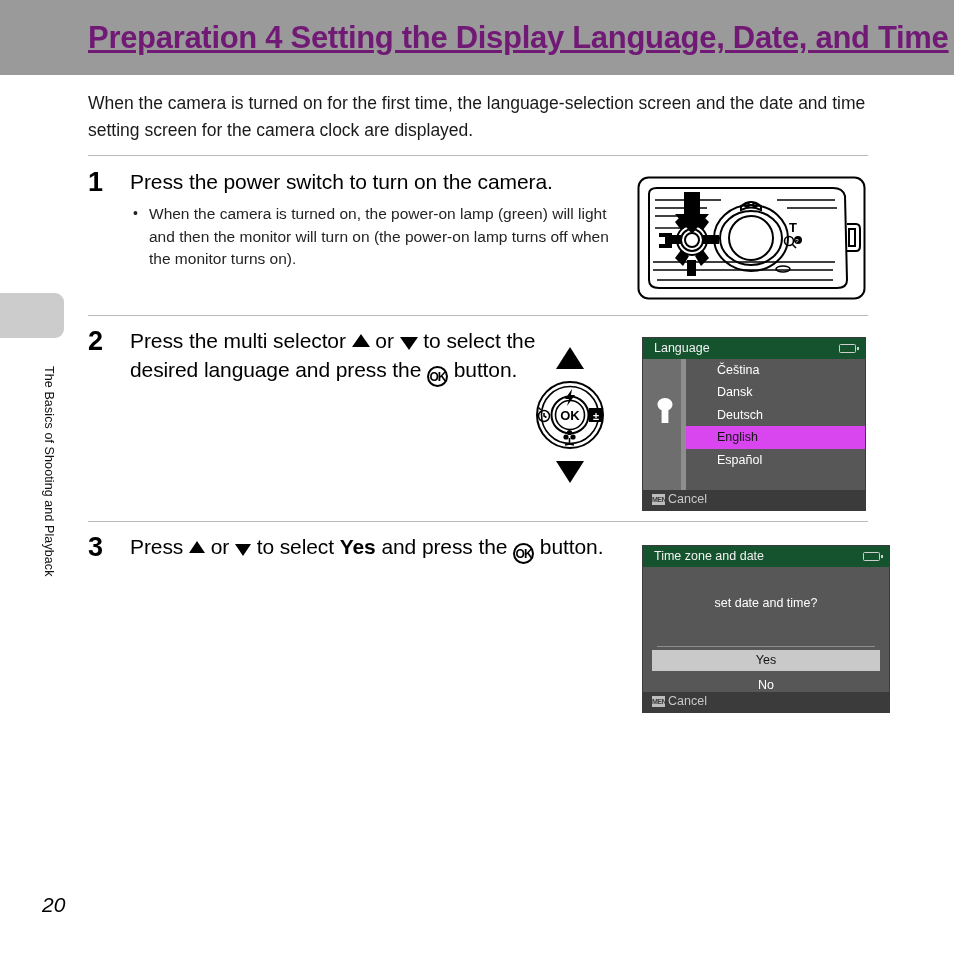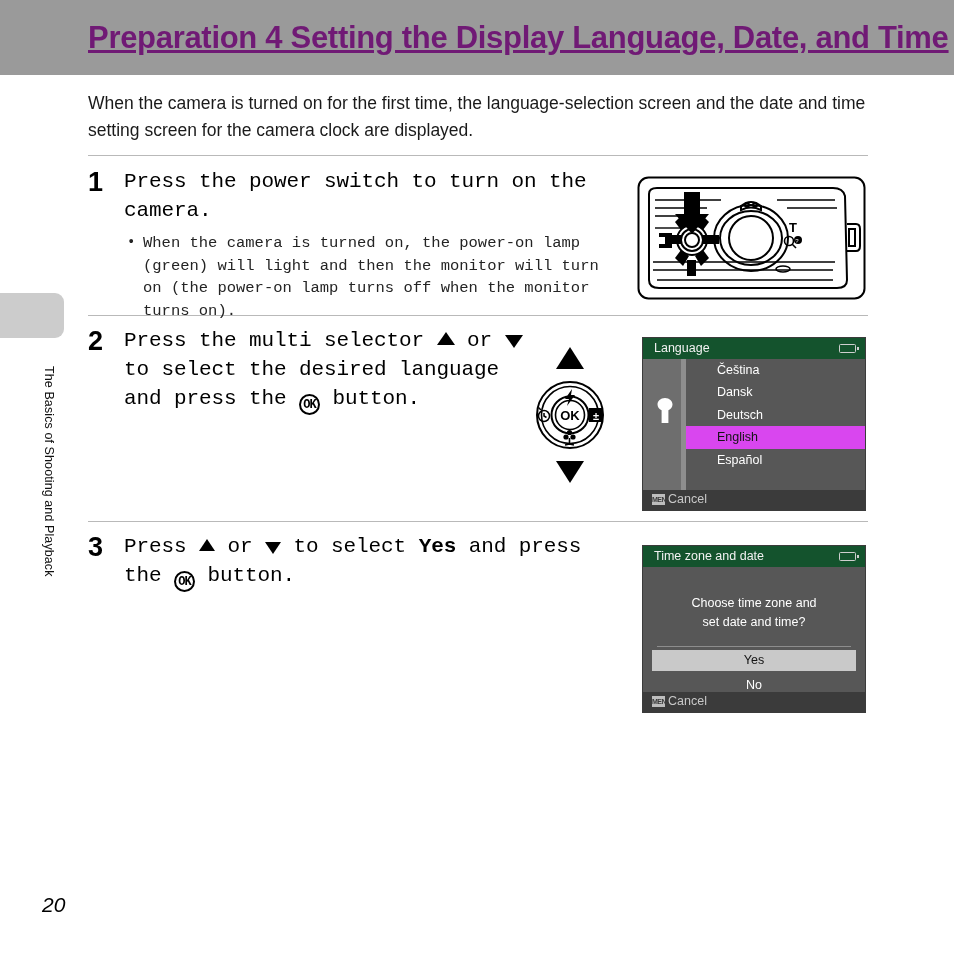--- a/index.html
+++ b/index.html
@@ -95,22 +95,21 @@
   
   .step-num {
     position: absolute;
     font-size: 27px;
     font-weight: bold;
     color: #000;
     left: 88px;
   }
   .step-body {
     position: absolute;
-    left: 124px;
-    font-family: Liberation Mono, monospace;
+    left: 130px;
   }
   .step-head {
     font-size: 21px;
     line-height: 29px;
     color: #000;
     letter-spacing: -0.1px;
   }
   .step-bullets {
     margin: 7px 0 0 0;
     padding: 0;
@@ -305,21 +304,21 @@
   }
   .lang-item.selected {
     background: #d946ef;
     color: #141414;
   }
 
   
   #lcd-timezone {
     left: 642px;
     top: 545px;
-    width: 224px;
+    width: 248px;
     height: 168px;
   }
   .tz-question {
     position: absolute;
     left: 0; right: 0;
     top: 48px;
     text-align: center;
     font-size: 12.5px;
     line-height: 19px;
     color: #ffffff;
@@ -531,21 +530,20 @@
     <span>button.</span>
   </div>
 </div>
 
 <div class="lcd" id="lcd-timezone">
   <div class="lcd-title-bar">
     <div class="lcd-title">Time zone and date</div>
     <div class="batt"></div>
   </div>
   <div class="tz-question">
-    <div>Choose time zone and</div>
     <div>set date and time?</div>
   </div>
   <div class="tz-divider"></div>
   <div class="tz-option yes">Yes</div>
   <div class="tz-option no">No</div>
   <div class="lcd-foot">
     <div class="menu-badge">MENU</div>
     <div class="foot-label">Cancel</div>
   </div>
 </div>

